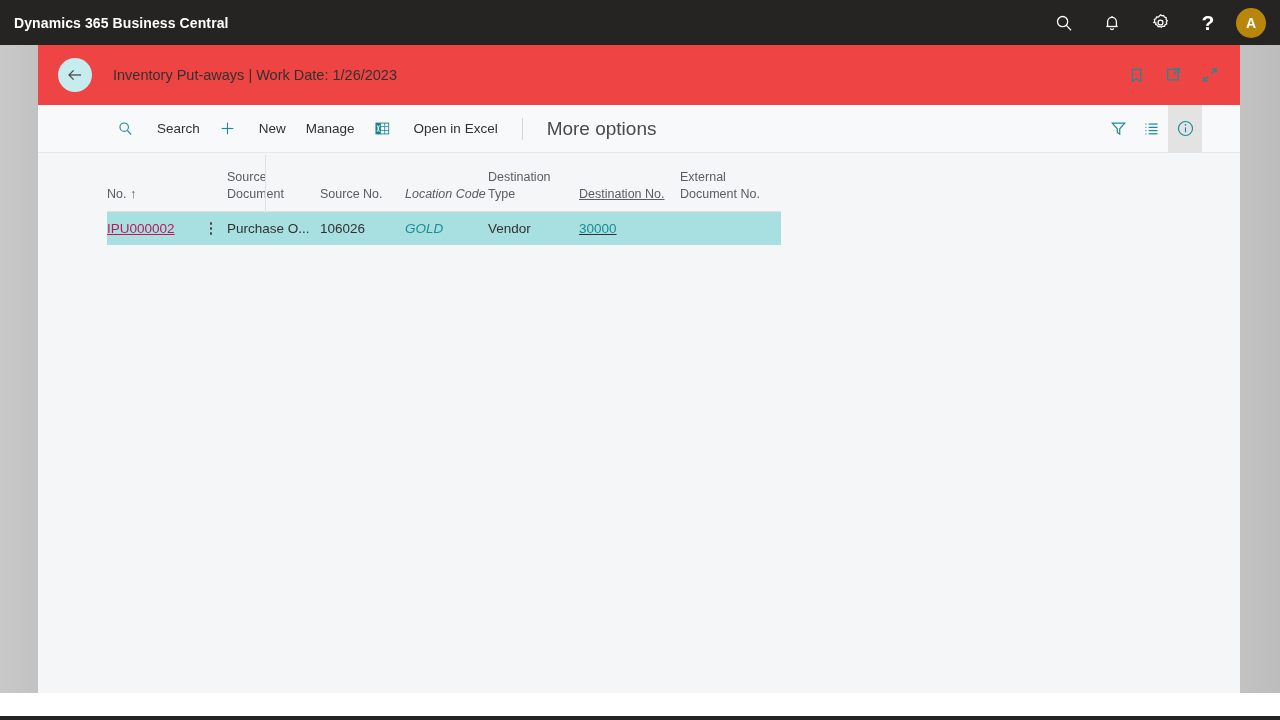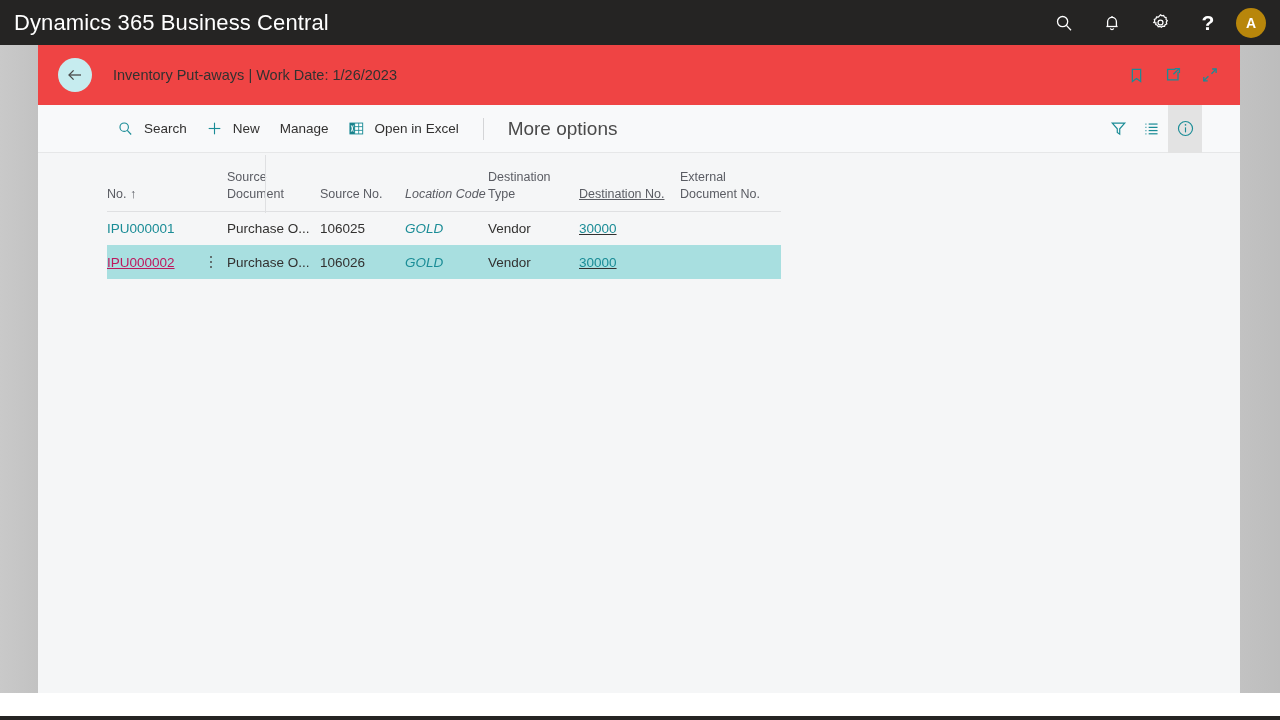--- a/index.html
+++ b/index.html
@@ -17,22 +17,22 @@
     position: absolute;
     top: 0; left: 0;
     width: 1280px;
     height: 45px;
     background: #252423;
     display: flex;
     align-items: center;
   }
   .app-title {
     color: #ffffff;
-    font-size: 22px;
-    font-weight: normal;
+    font-size: 14px;
+    font-weight: bold;
     margin-left: 14px;
     letter-spacing: 0.1px;
   }
   .app-bar-right {
     margin-left: auto;
     display: flex;
     align-items: center;
     height: 45px;
   }
   .app-icon-btn {
@@ -142,21 +142,21 @@
     height: 48px;
     background: #f8f9fa;
     border-bottom: 1px solid #e6e7e8;
     display: flex;
     align-items: center;
     padding-left: 70px;
   }
   .tb-item {
     display: flex;
     align-items: center;
-    gap: 11px;
+    gap: 24px;
     font-size: 13.5px;
     color: #323130;
     padding: 6px 10px;
     white-space: nowrap;
   }
   .tb-item .tb-ico { color: #1a8c96; display: flex; align-items: center; }
   .tb-sep {
     width: 1px;
     height: 22px;
     background: #d4d5d7;
@@ -459,36 +459,20 @@
             </th>
             <th class="c-dno">
               <div class="hdr-wrap">Destination No.</div>
             </th>
             <th class="c-extdoc">
               <div class="hdr-wrap">External Document No.</div>
             </th>
           </tr>
         </thead>
         <tbody>
-          <tr>
-            <td class="c-no">
-              <span class="cell-link">IPU000001</span>
-            </td>
-            <td class="c-dots"></td>
-            <td class="c-srcdoc">Purchase O...</td>
-            <td class="c-srcno">106025</td>
-            <td class="c-loc">
-              <span class="cell-link">GOLD</span>
-            </td>
-            <td class="c-dtype">Vendor</td>
-            <td class="c-dno">
-              <span class="cell-link">30000</span>
-            </td>
-            <td class="c-extdoc"></td>
-          </tr>
           <tr class="row-selected">
             <td class="c-no">
               <span class="cell-link sel">IPU000002</span>
             </td>
             <td class="c-dots">
               <span class="dots">
                 <i></i>
                   <i></i>
                   <i></i>
               </span>

